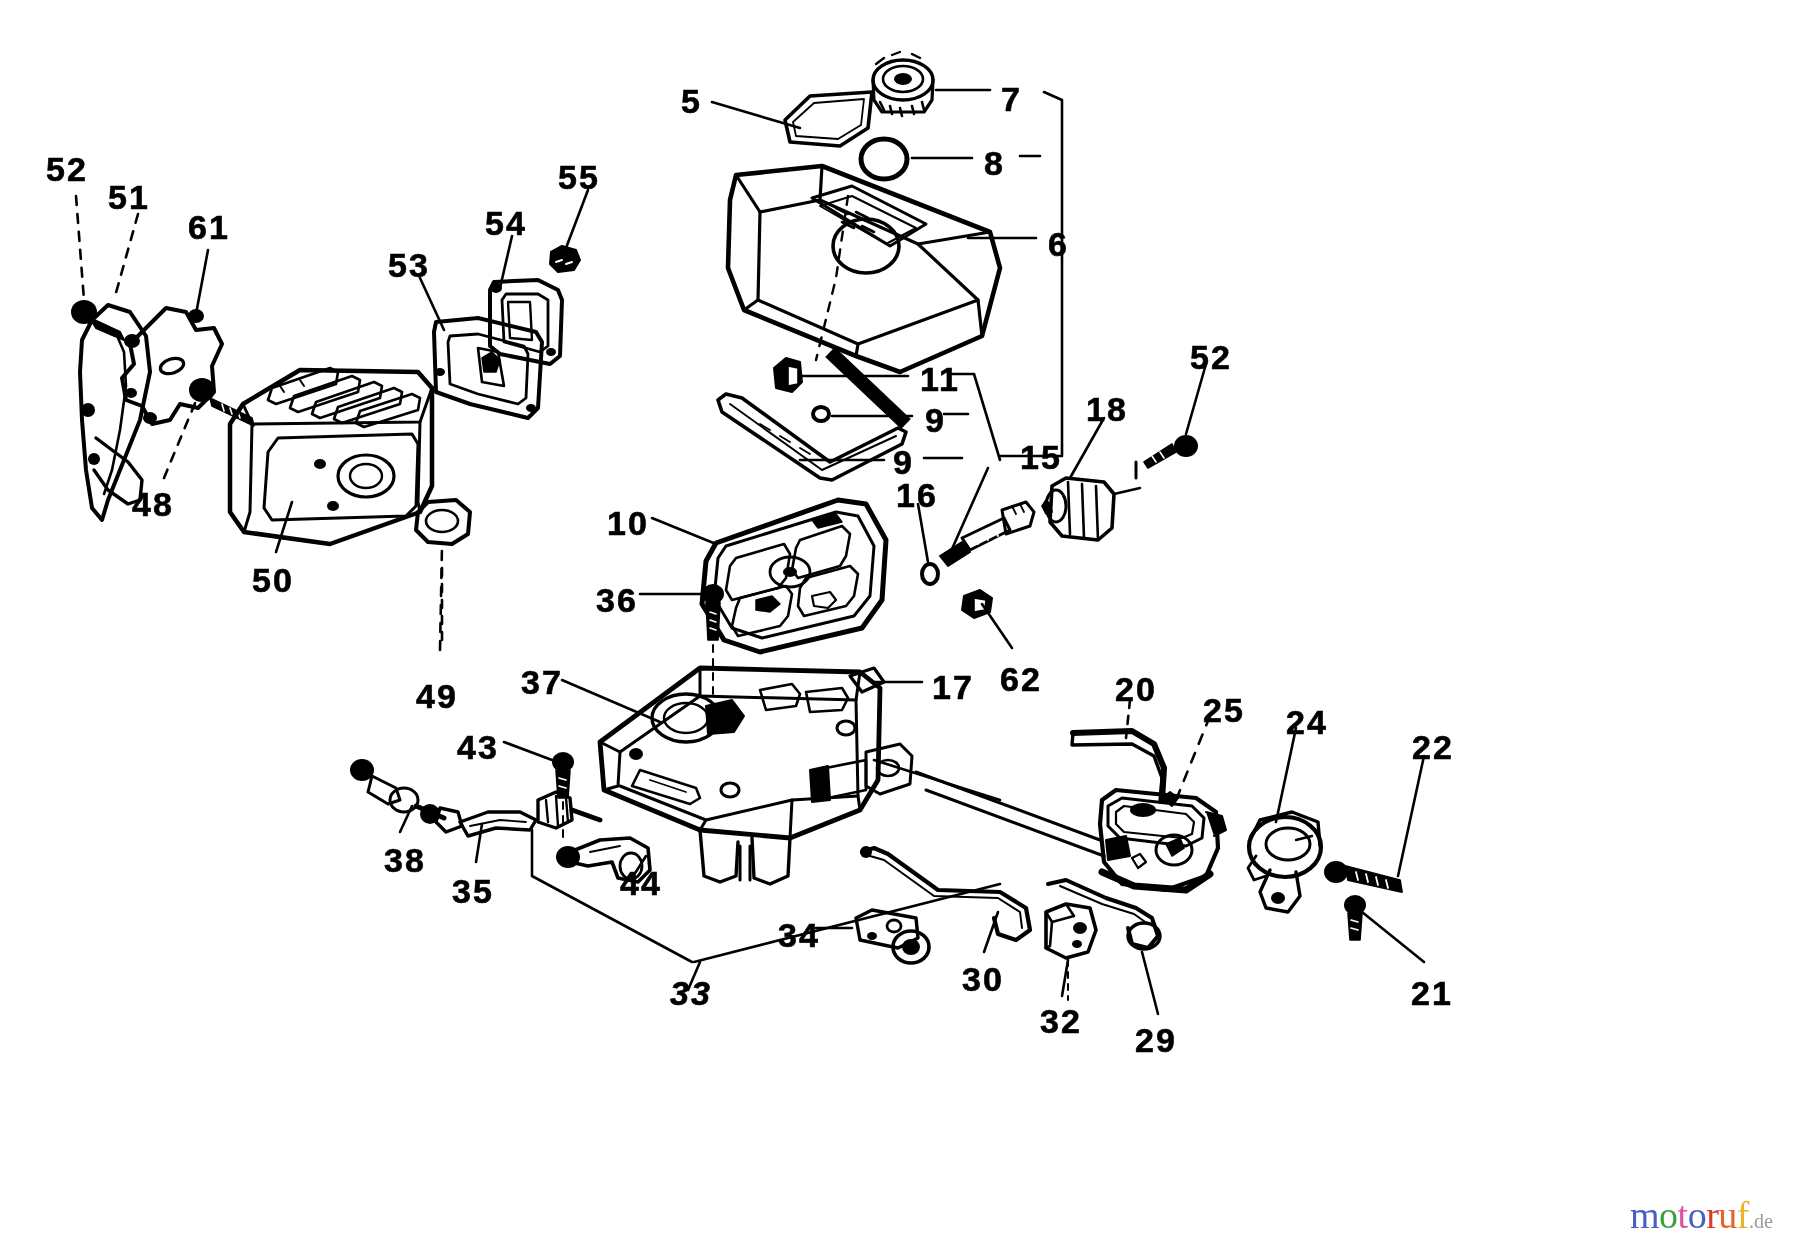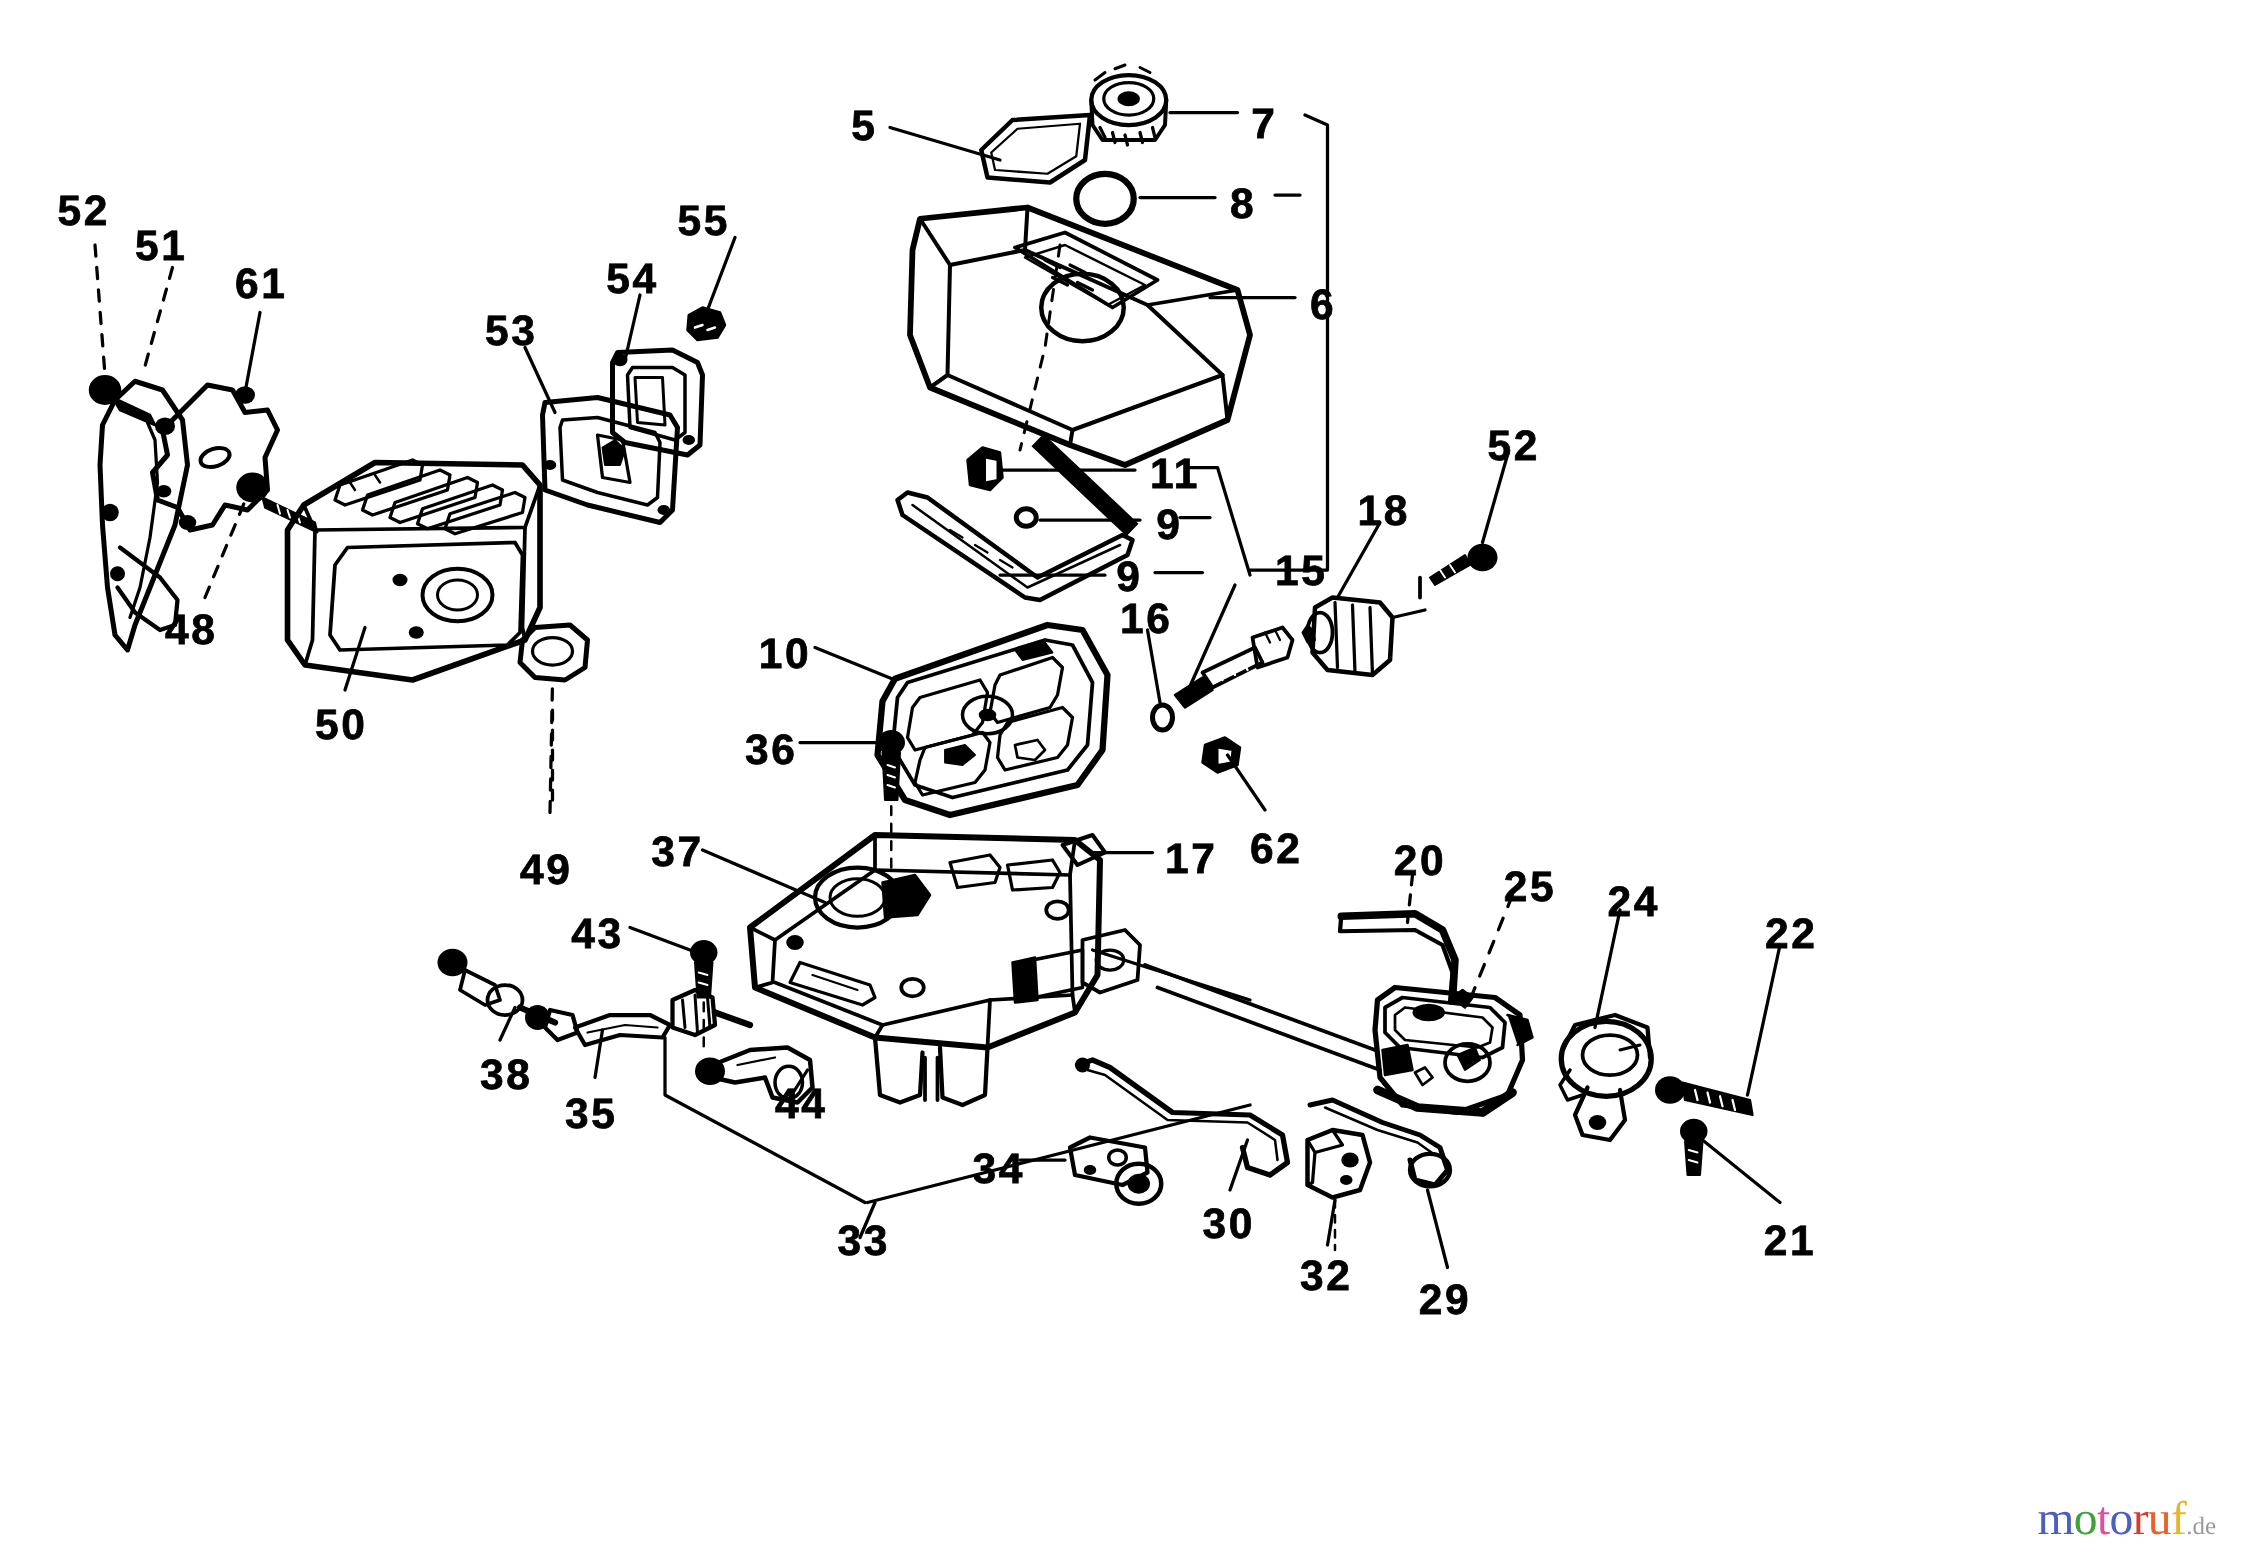--- a/index.html
+++ b/index.html
@@ -478,21 +478,21 @@
   </svg>
 
   <div id="callout-layer">
       <div class="cal" style="left: 46px; top: 152px;">52</div>
       <div class="cal" style="left: 108px; top: 180px;">51</div>
       <div class="cal" style="left: 188px; top: 210px;">61</div>
       <div class="cal" style="left: 132px; top: 487px;">48</div>
       <div class="cal" style="left: 252px; top: 563px;">50</div>
       <div class="cal" style="left: 388px; top: 248px;">53</div>
       <div class="cal" style="left: 485px; top: 206px;">54</div>
-      <div class="cal" style="left: 542px; top: 160px;">55</div>
+      <div class="cal" style="left: 558px; top: 160px;">55</div>
       <div class="cal" style="left: 416px; top: 655px; margin-top: 24px;">49</div>
       <div class="cal" style="left: 681px; top: 84px;">5</div>
       <div class="cal" style="left: 1001px; top: 82px;">7</div>
       <div class="cal" style="left: 984px; top: 146px;">8</div>
       <div class="cal" style="left: 1048px; top: 227px;">6</div>
       <div class="cal" style="left: 920px; top: 362px;">11</div>
       <div class="cal" style="left: 925px; top: 403px;">9</div>
       <div class="cal" style="left: 893px; top: 445px;">9</div>
       <div class="cal" style="left: 978px; top: 440px; margin-left: 42px;">15</div>
       <div class="cal" style="left: 896px; top: 478px;">16</div>
@@ -506,21 +506,21 @@
       <div class="cal" style="left: 452px; top: 874px;">35</div>
       <div class="cal" style="left: 620px; top: 866px;">44</div>
       <div class="cal" style="left: 932px; top: 670px;">17</div>
       <div class="cal" style="left: 1000px; top: 662px;">62</div>
       <div class="cal" style="left: 1115px; top: 672px;">20</div>
       <div class="cal" style="left: 1203px; top: 693px;">25</div>
       <div class="cal" style="left: 1286px; top: 705px;">24</div>
       <div class="cal" style="left: 1412px; top: 730px;">22</div>
       <div class="cal" style="left: 1411px; top: 976px;">21</div>
       <div class="cal" style="left: 778px; top: 918px;">34</div>
-      <div class="cal" style="left: 670px; top: 976px;">33</div>
+      <div class="cal" style="left: 670px; top: 976px; font-style: italic;">33</div>
       <div class="cal" style="left: 962px; top: 962px;">30</div>
       <div class="cal" style="left: 1040px; top: 1004px;">32</div>
       <div class="cal" style="left: 1135px; top: 1023px;">29</div>
     </div>
 
   <div class="wm" id="watermark">
     <span id="wm-letters"><span style="color: rgb(74, 95, 193);">m</span><span style="color: rgb(59, 162, 59);">o</span><span style="color: rgb(224, 80, 154);">t</span><span style="color: rgb(74, 95, 193);">o</span><span style="color: rgb(217, 58, 43);">r</span><span style="color: rgb(232, 98, 42);">u</span><span style="color: rgb(232, 181, 42);">f</span></span><span class="suffix" id="wm-suffix" style="color: rgb(154, 154, 154);">.de</span>
   </div>
 
 </div>

